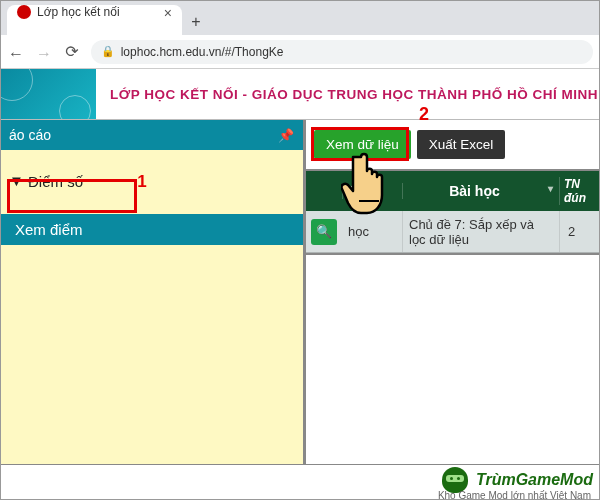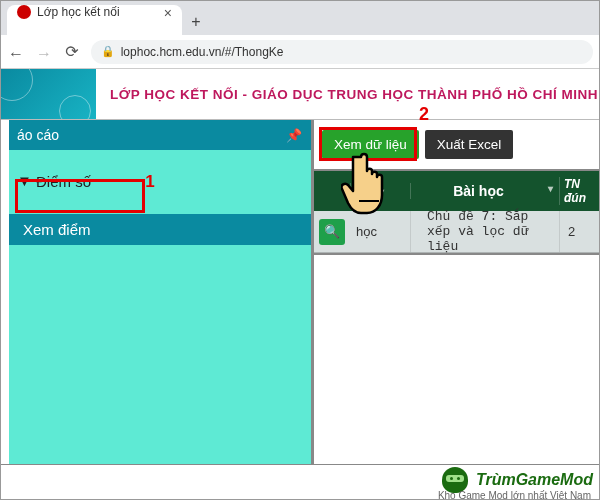--- a/index.html
+++ b/index.html
@@ -94,24 +94,23 @@
     left: 418px; top: 103px; z-index:20;
   }
   
   .split {
     display: flex;
     height: calc(500px - 34px - 34px - 50px - 36px);
     border-top: 1px solid #bbb;
   }
   .left {
     width: 305px;
-    background: #5eead4;
+    background: #fef9c3;
     border-right: 3px solid #888;
     position: relative;
-    margin-left: 8px;
   }
   .right {
     flex: 1;
     background: #fff;
     position: relative;
   }
   .panel-head {
     background: #0a8aa0;
     color: #fff;
     height: 30px;
@@ -174,21 +173,21 @@
     display:flex; height:42px; align-items:center; font-size:13px;
     border-bottom:1px solid #aeb4b4; color:#333;
   }
   .tbl-row-alt { background:#d9e0e0; }
   .cell-a{ width:36px; display:flex; align-items:center; justify-content:center;}
   .search-btn{
     width:26px;height:26px;background:#1fa04a;border-radius:3px;
     color:#fff;display:flex;align-items:center;justify-content:center;font-size:13px;
   }
   .cell-b{ width:60px; padding-left:6px;}
-  .cell-c{ flex:1; padding:0 16px; border-left:1px solid #c4caca; height:100%; display:flex; align-items:center;font-family:Liberation Mono, monospace;}
+  .cell-c{ flex:1; padding:0 6px; border-left:1px solid #c4caca; height:100%; display:flex; align-items:center;}
   .cell-d{ width:40px; padding-left:8px; border-left:1px solid #c4caca; height:100%; display:flex; align-items:center;}
   .right hr.sep { border:none; border-top:2px solid #888; margin:0;}
   .big-gap { height: 230px; }
   
   .hand {
     position:absolute; left: 340px; top: 148px; z-index:30;
     width:60px; height:72px;
   }
   
   .wm {

